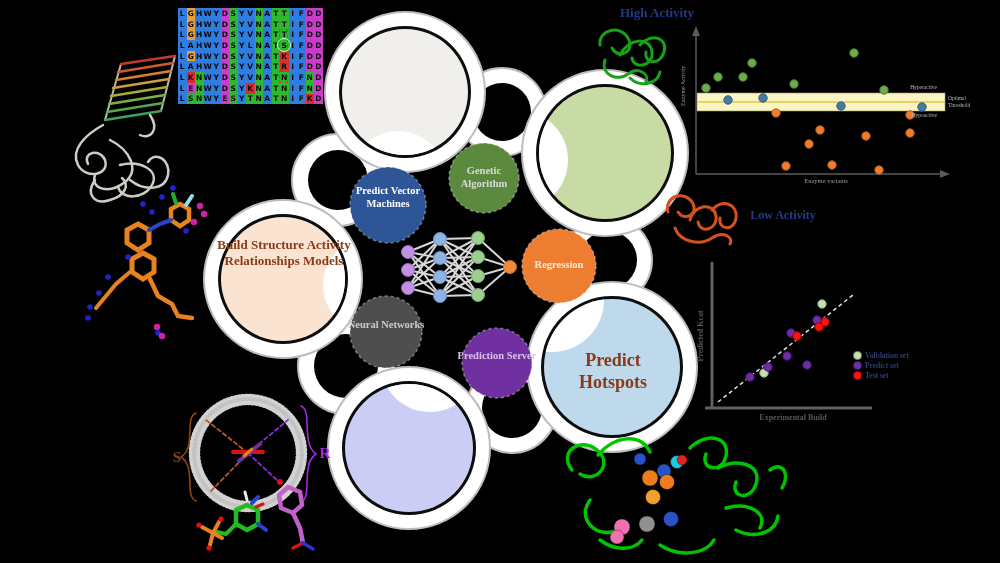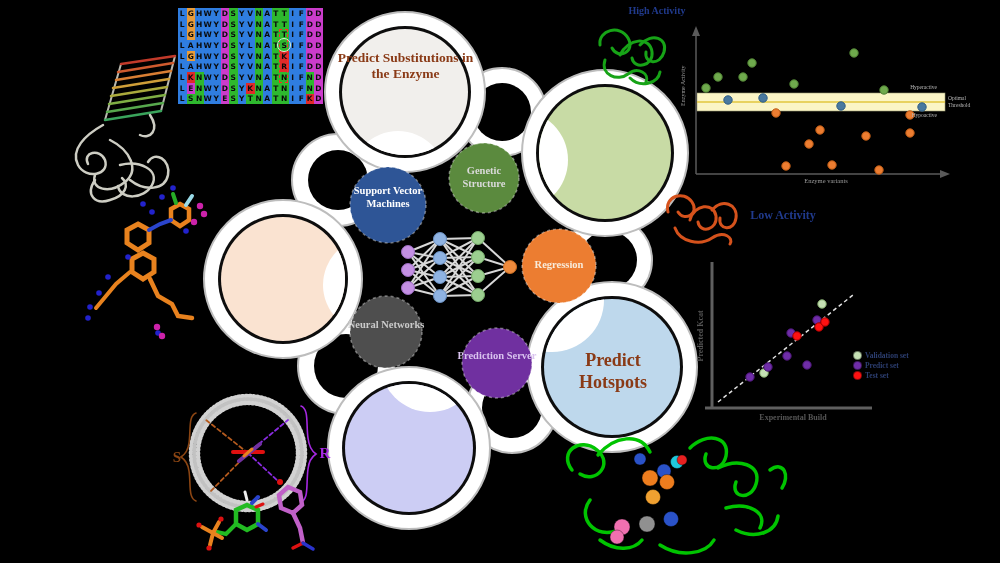--- a/index.html
+++ b/index.html
@@ -509,30 +509,30 @@
         <span class="align-cell" style="background: rgb(47, 125, 224);">A</span>
         <span class="align-cell" style="background: rgb(46, 184, 46);">T</span>
         <span class="align-cell" style="background: rgb(46, 184, 46);">N</span>
         <span class="align-cell" style="background: rgb(47, 125, 224);">I</span>
         <span class="align-cell" style="background: rgb(47, 125, 224);">F</span>
         <span class="align-cell" style="background: rgb(224, 42, 42);">K</span>
         <span class="align-cell" style="background: rgb(203, 60, 203);">D</span>
       </div>
     </div>
 
-<div class="ov circle-label" style="left: 333px; top: 50px; width: 145px; font-size: 13.5px; color: rgb(138, 58, 22);">Predict Substitutions in the Enzyme</div>
+<div class="ov circle-label" style="left: 215px; top: 237px; width: 138px; font-size: 13px; color: rgb(138, 58, 22);">Build Structure Activity Relationships Models</div>
 <div class="ov circle-label" style="left: 553px; top: 350px; width: 120px; font-size: 18px; color: rgb(138, 58, 22);">Predict Hotspots</div>
 
-<div class="ov" style="left: 346px; top: 185px; width: 84px; font-size: 10.5px; color: rgb(255, 255, 255);">Support Vector Machines</div>
-<div class="ov" style="left: 445px; top: 165px; width: 78px; font-size: 10.5px; color: rgb(218, 218, 218);">Genetic Structure</div>
+<div class="ov" style="left: 346px; top: 185px; width: 84px; font-size: 10.5px; color: rgb(255, 255, 255);">Predict Vector Machines</div>
+<div class="ov" style="left: 445px; top: 165px; width: 78px; font-size: 10.5px; color: rgb(218, 218, 218);">Genetic Algorithm</div>
 <div class="ov" style="left: 514px; top: 259px; width: 90px; font-size: 10.5px; color: rgb(248, 236, 220);">Regression</div>
 <div class="ov" style="left: 345px; top: 319px; width: 82px; font-size: 10.5px; color: rgb(202, 202, 202);">Neural Networks</div>
 <div class="ov" style="left: 454px; top: 350px; width: 86px; font-size: 10.5px; color: rgb(217, 195, 239);">Prediction Server</div>
 
-<div class="ov" style="left:601px;top:5px;width:112px;font-size:10px;color:#203a8c;">High Activity</div>
+<div class="ov" style="left:601px;top:5px;width:112px;font-size:13px;color:#203a8c;">High Activity</div>
 <div class="ov" style="left:743px;top:208px;width:80px;font-size:12px;color:#203a8c;">Low Activity</div>
 <div class="ov rot tiny" style="left:644px;top:82px;width:80px;font-size:6px;color:#9a9a9a;">Enzyme Activity</div>
 <div class="ov tiny" style="left:776px;top:177px;width:100px;font-size:6.5px;color:#9a9a9a;">Enzyme variants</div>
 <div class="ov tiny" style="left:867px;top:84px;width:70px;font-size:5.5px;color:#b8b8b8;text-align:right;">Hyperactive</div>
 <div class="ov tiny" style="left:869px;top:112px;width:68px;font-size:5.5px;color:#b8b8b8;text-align:right;">Hypoactive</div>
 <div class="ov tiny" style="left:948px;top:95px;width:50px;font-size:5.5px;color:#b8b8b8;text-align:left;line-height:1.25;">
   <div>Optimal</div>
   <div>Threshold</div>
 </div>
 

